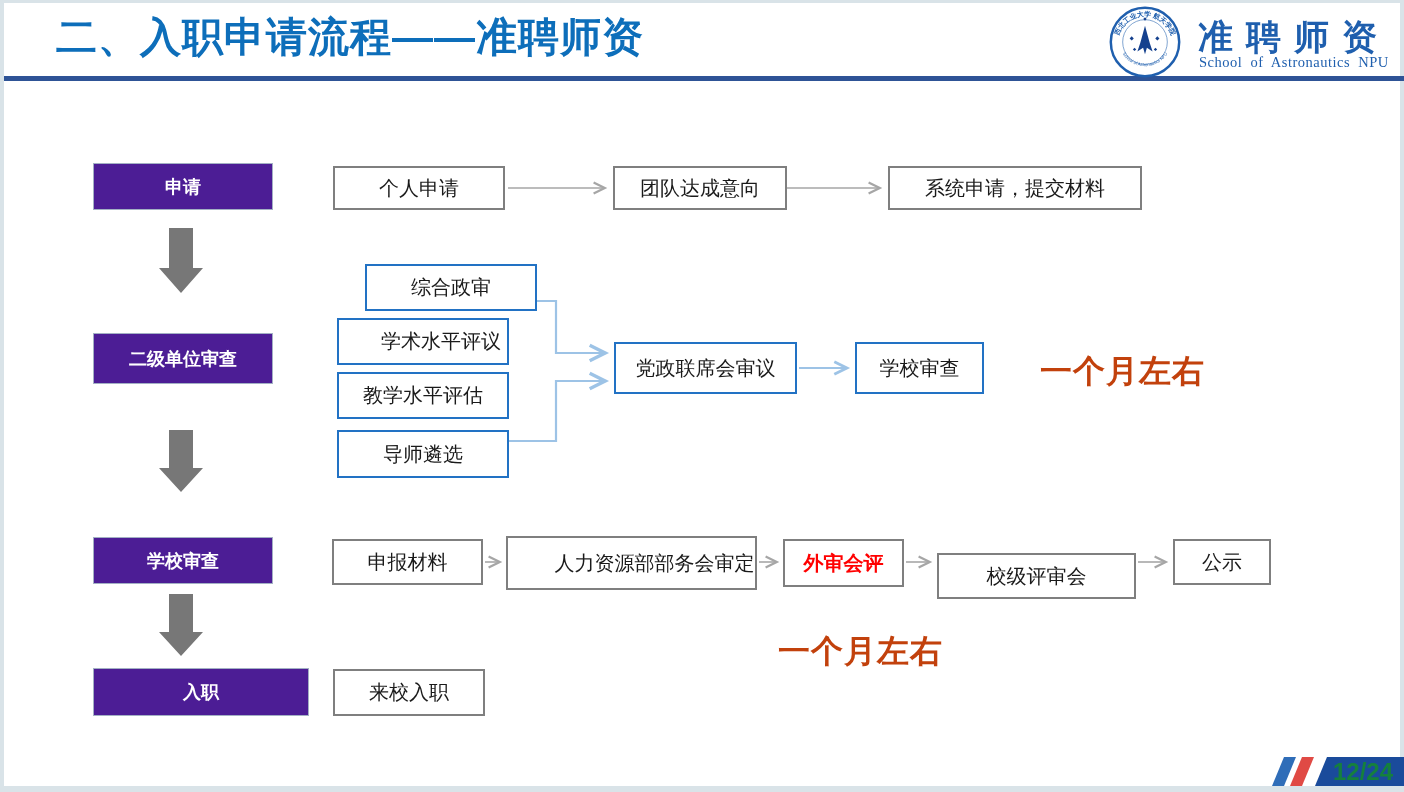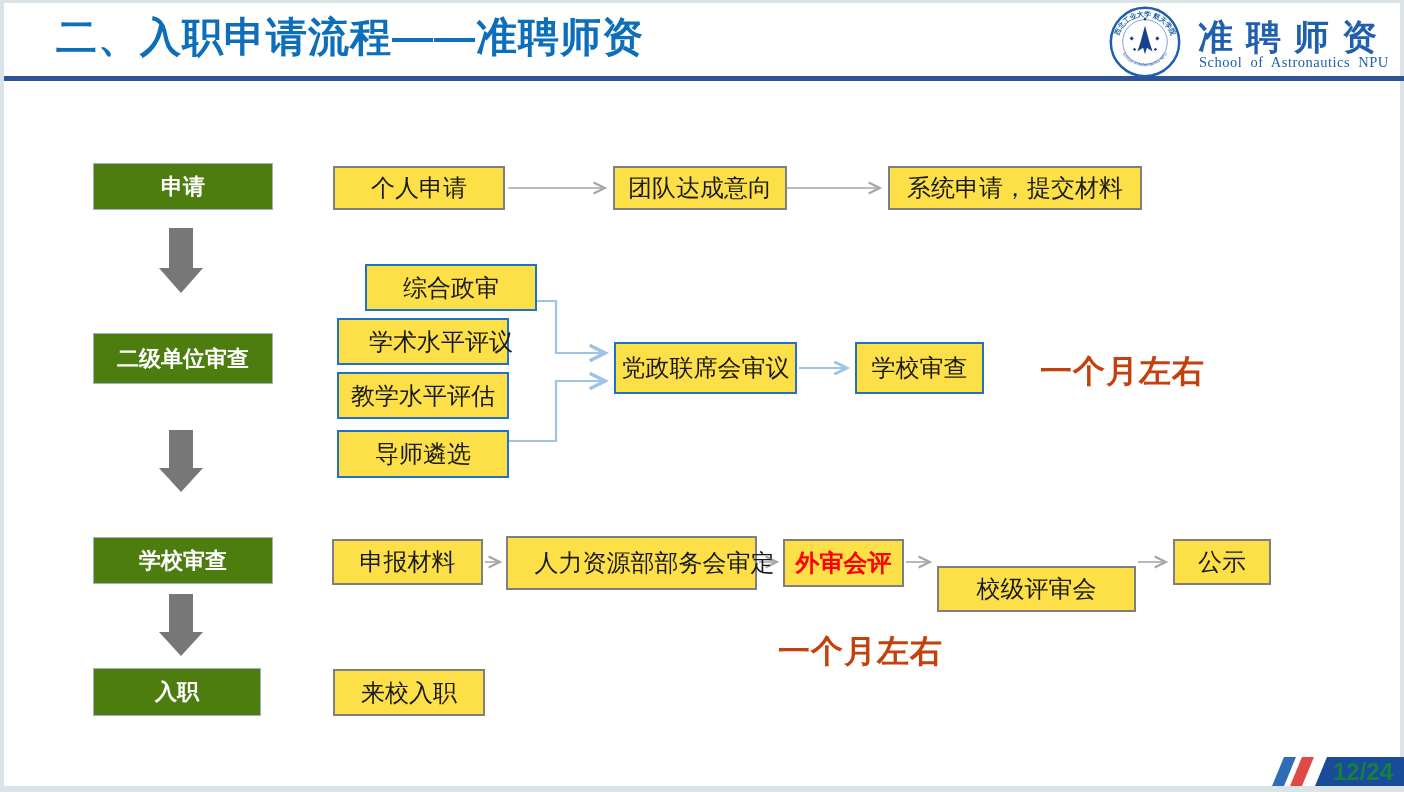--- a/index.html
+++ b/index.html
@@ -19,25 +19,25 @@
     left:1198px;top:14px;width:200px;font-size:35px;font-weight:bold;color:#1f5fae;
     font-family:"Liberation Serif","DejaVu Serif",serif;letter-spacing:13px;white-space:nowrap;
   }
   .logo-en{
     left:1199px;top:54px;width:205px;font-size:14.5px;color:#1f5fae;
     font-family:"Liberation Serif","DejaVu Serif",serif;letter-spacing:0.5px;word-spacing:4px;white-space:nowrap;
   }
   .seal{left:1107px;top:4px;width:76px;height:76px;}
   .box{
     display:flex;align-items:center;justify-content:center;text-align:center;
-    background:#fde047;color:#1a1a1a;font-size:24px;white-space:nowrap;box-sizing:border-box;
+    background:#ffffff;color:#1a1a1a;font-size:20px;white-space:nowrap;box-sizing:border-box;
   }
   .stage{
-    background:#4d7c0f;border:1px solid #a3b0c4;color:#ffffff;
-    font-weight:bold;font-size:22px;
+    background:#4c1d95;border:1px solid #a3b0c4;color:#ffffff;
+    font-weight:bold;font-size:18px;
   }
   .gray-b{border:2px solid #7f7f7f;}
   .blue-b{border:2px solid #2272c4;}
   .red-text{color:#ff0000;font-weight:bold;font-family:Liberation Serif, serif;}
   .note{
     color:#c2410c;font-weight:bold;font-size:32px;letter-spacing:1px;white-space:nowrap;
   }
   .pagenum{
     left:1330px;top:758px;width:66px;text-align:center;
     color:#15803d;font-size:24px;font-weight:bold;
@@ -100,36 +100,36 @@
   <path d="M-11,6 l1.8,1.8 l-1.8,1.8 l-1.8,-1.8 Z" fill="#15418e"></path>
   <path d="M11,6 l1.8,1.8 l-1.8,1.8 l-1.8,-1.8 Z" fill="#15418e"></path>
   <path d="M0,-26 l1.8,1.8 l-1.8,1.8 l-1.8,-1.8 Z" fill="#15418e"></path>
 </svg>
 <div class="abs logo-cn">准聘师资</div>
 <div class="abs logo-en">School of Astronautics NPU</div>
 
 <div class="abs box stage" style="left:93px;top:163px;width:180px;height:47px;">申请</div>
 <div class="abs box stage" style="left:93px;top:333px;width:180px;height:51px;">二级单位审查</div>
 <div class="abs box stage" style="left:93px;top:537px;width:180px;height:47px;">学校审查</div>
-<div class="abs box stage" style="left:93px;top:668px;width:168px;height:48px;">入职</div>
+<div class="abs box stage" style="left:93px;top:668px;width:216px;height:48px;">入职</div>
 
 <div class="abs box gray-b" style="left:333px;top:166px;width:172px;height:44px;">个人申请</div>
 <div class="abs box gray-b" style="left:613px;top:166px;width:174px;height:44px;">团队达成意向</div>
 <div class="abs box gray-b" style="left:888px;top:166px;width:254px;height:44px;">系统申请，提交材料</div>
 
 <div class="abs box blue-b" style="left:337px;top:264px;width:172px;height:47px;margin-left:28px;">综合政审</div>
 <div class="abs box blue-b" style="left:337px;top:318px;width:172px;height:47px;padding-left:36px;">学术水平评议</div>
 <div class="abs box blue-b" style="left:337px;top:372px;width:172px;height:47px;">教学水平评估</div>
 <div class="abs box blue-b" style="left:337px;top:430px;width:172px;height:48px;">导师遴选</div>
 <div class="abs box blue-b" style="left:614px;top:342px;width:183px;height:52px;">党政联席会审议</div>
 <div class="abs box blue-b" style="left:855px;top:342px;width:129px;height:52px;">学校审查</div>
 <div class="abs note" style="left:1040px;top:350px;">一个月左右</div>
 
 <div class="abs box gray-b" style="left:332px;top:539px;width:151px;height:46px;">申报材料</div>
 <div class="abs box gray-b" style="left:506px;top:536px;width:251px;height:54px;padding-left:46px;">人力资源部部务会审定</div>
 <div class="abs box gray-b red-text" style="left:783px;top:539px;width:121px;height:48px;">外审会评</div>
-<div class="abs box gray-b" style="left:937px;top:566px;width:199px;height:46px;">校级评审会</div>
+<div class="abs box gray-b" style="left:937px;top:553px;width:199px;height:46px;">校级评审会</div>
 <div class="abs box gray-b" style="left:1173px;top:539px;width:98px;height:46px;">公示</div>
 <div class="abs note" style="left:778px;top:630px;">一个月左右</div>
 
 <div class="abs box gray-b" style="left:333px;top:669px;width:152px;height:47px;">来校入职</div>
 
 <div class="abs pagenum">12/24</div>
 
 </body></html>

